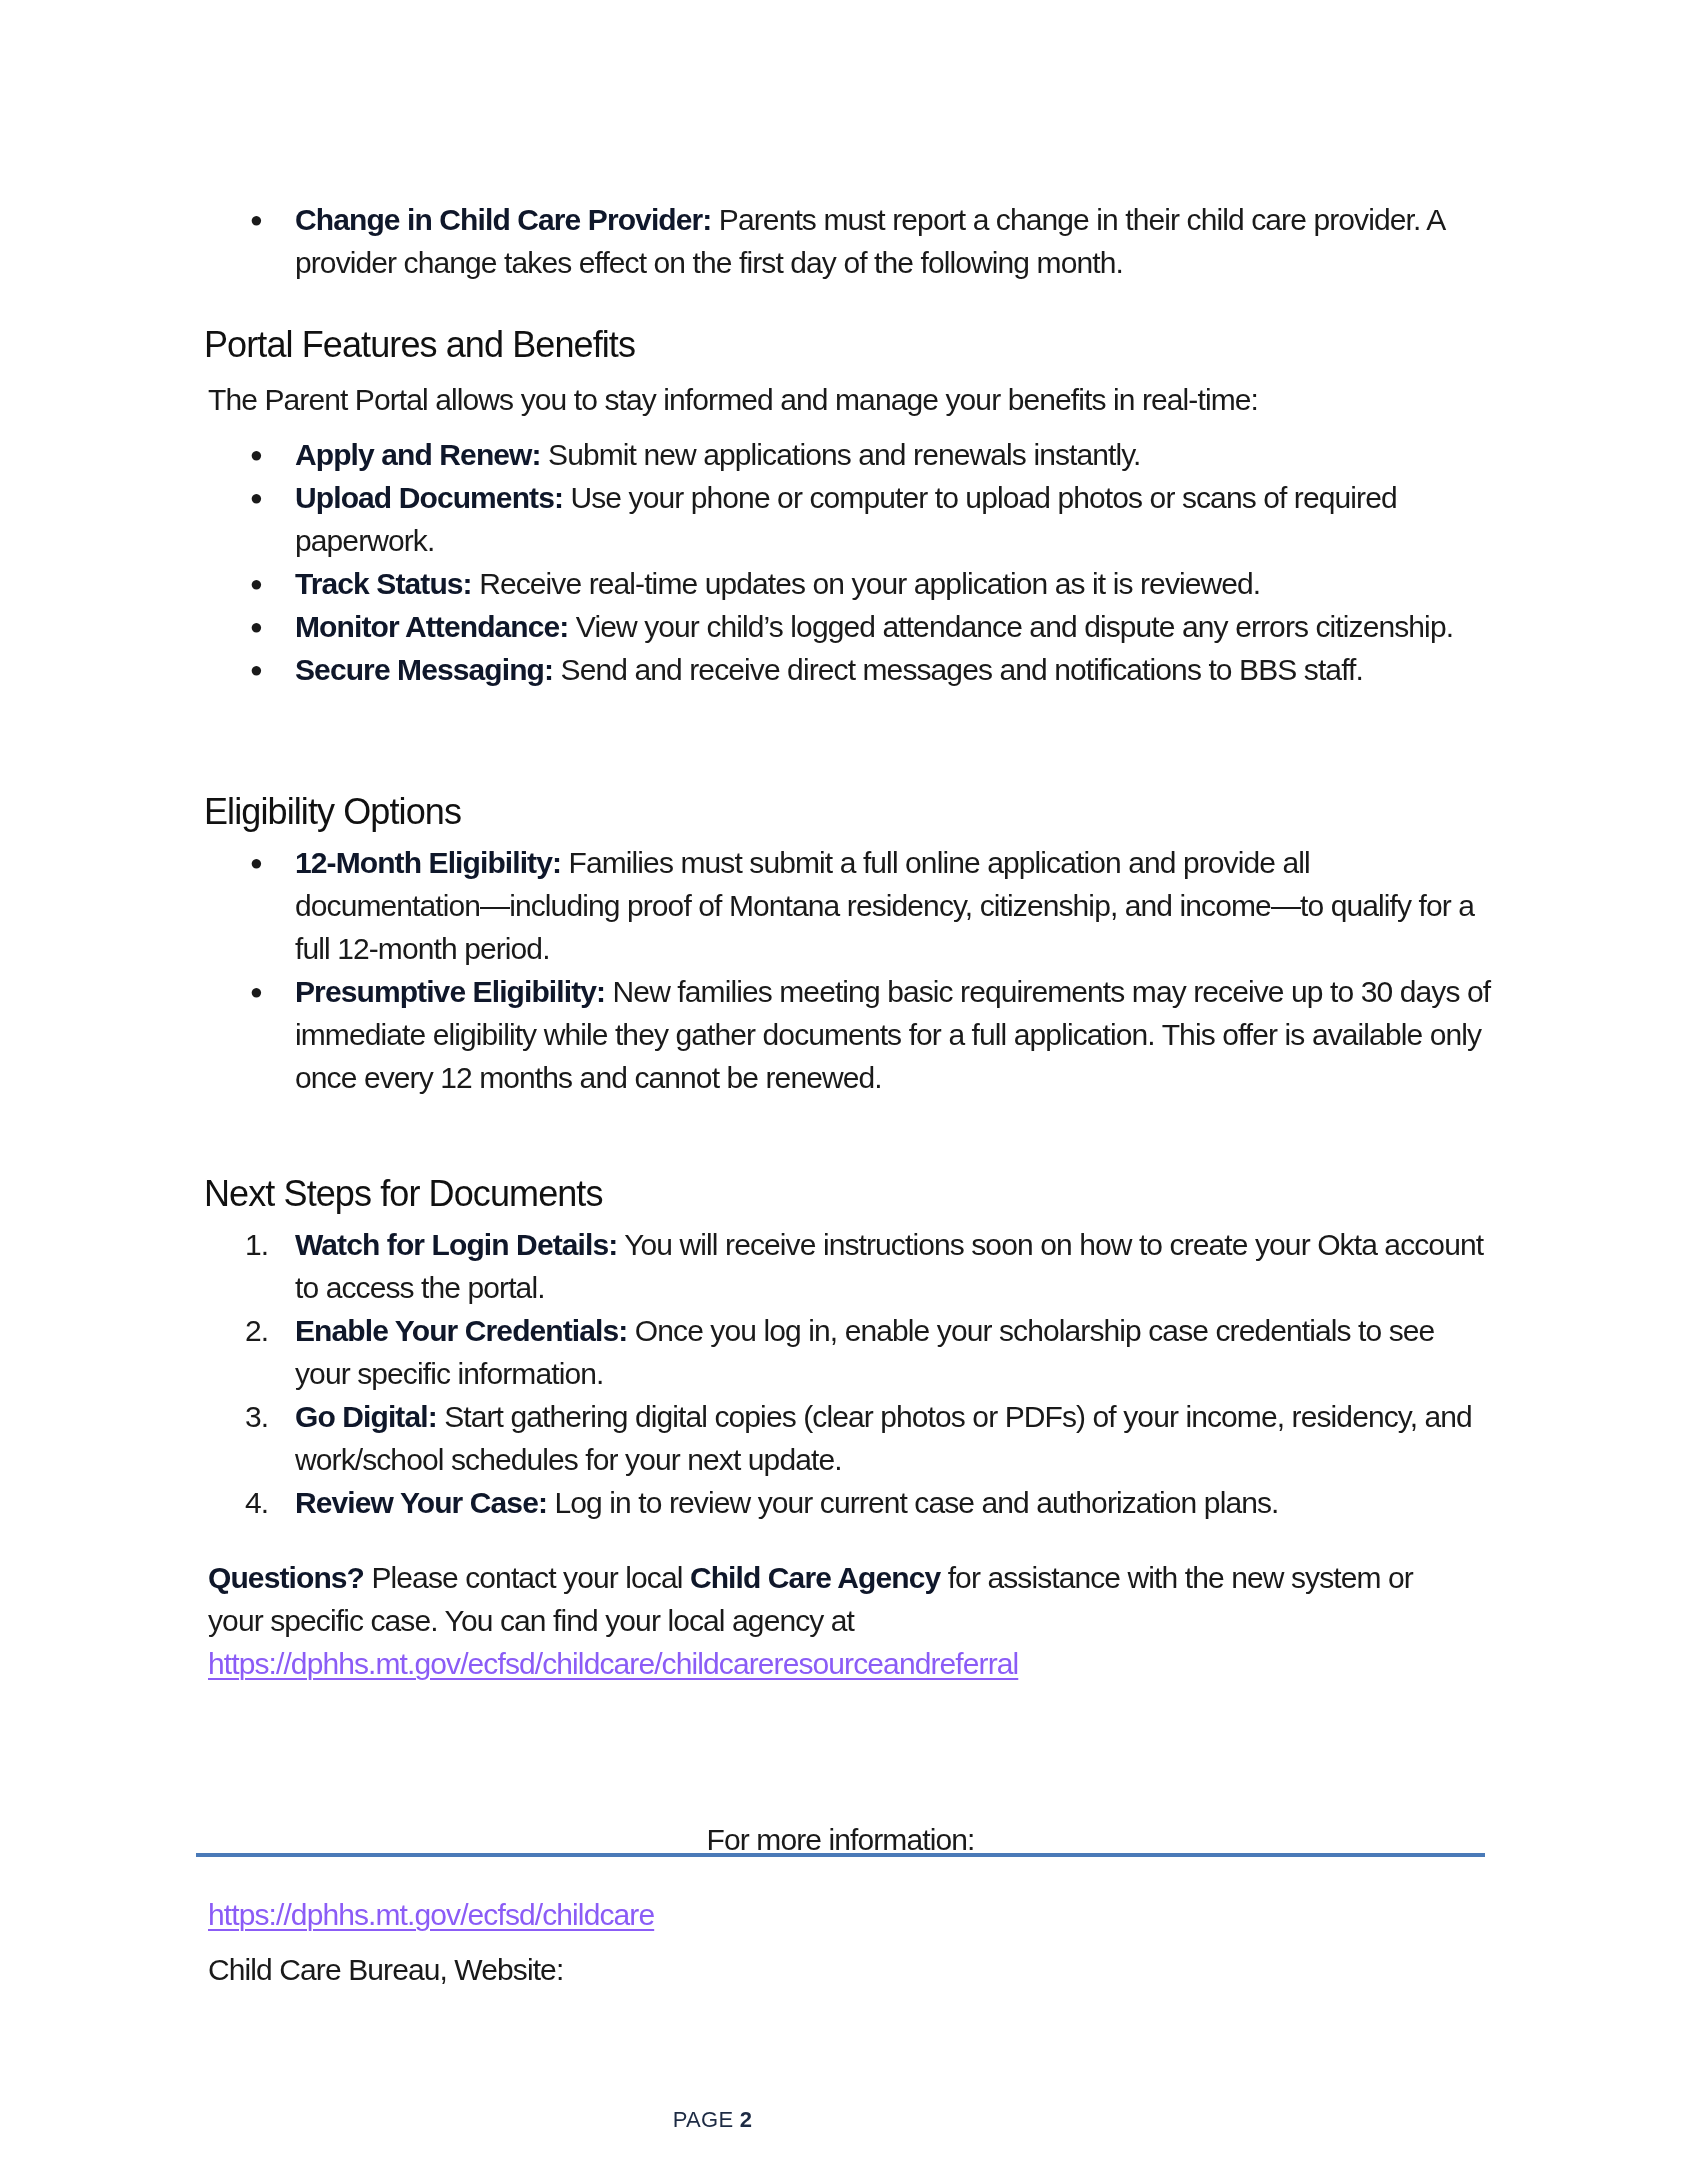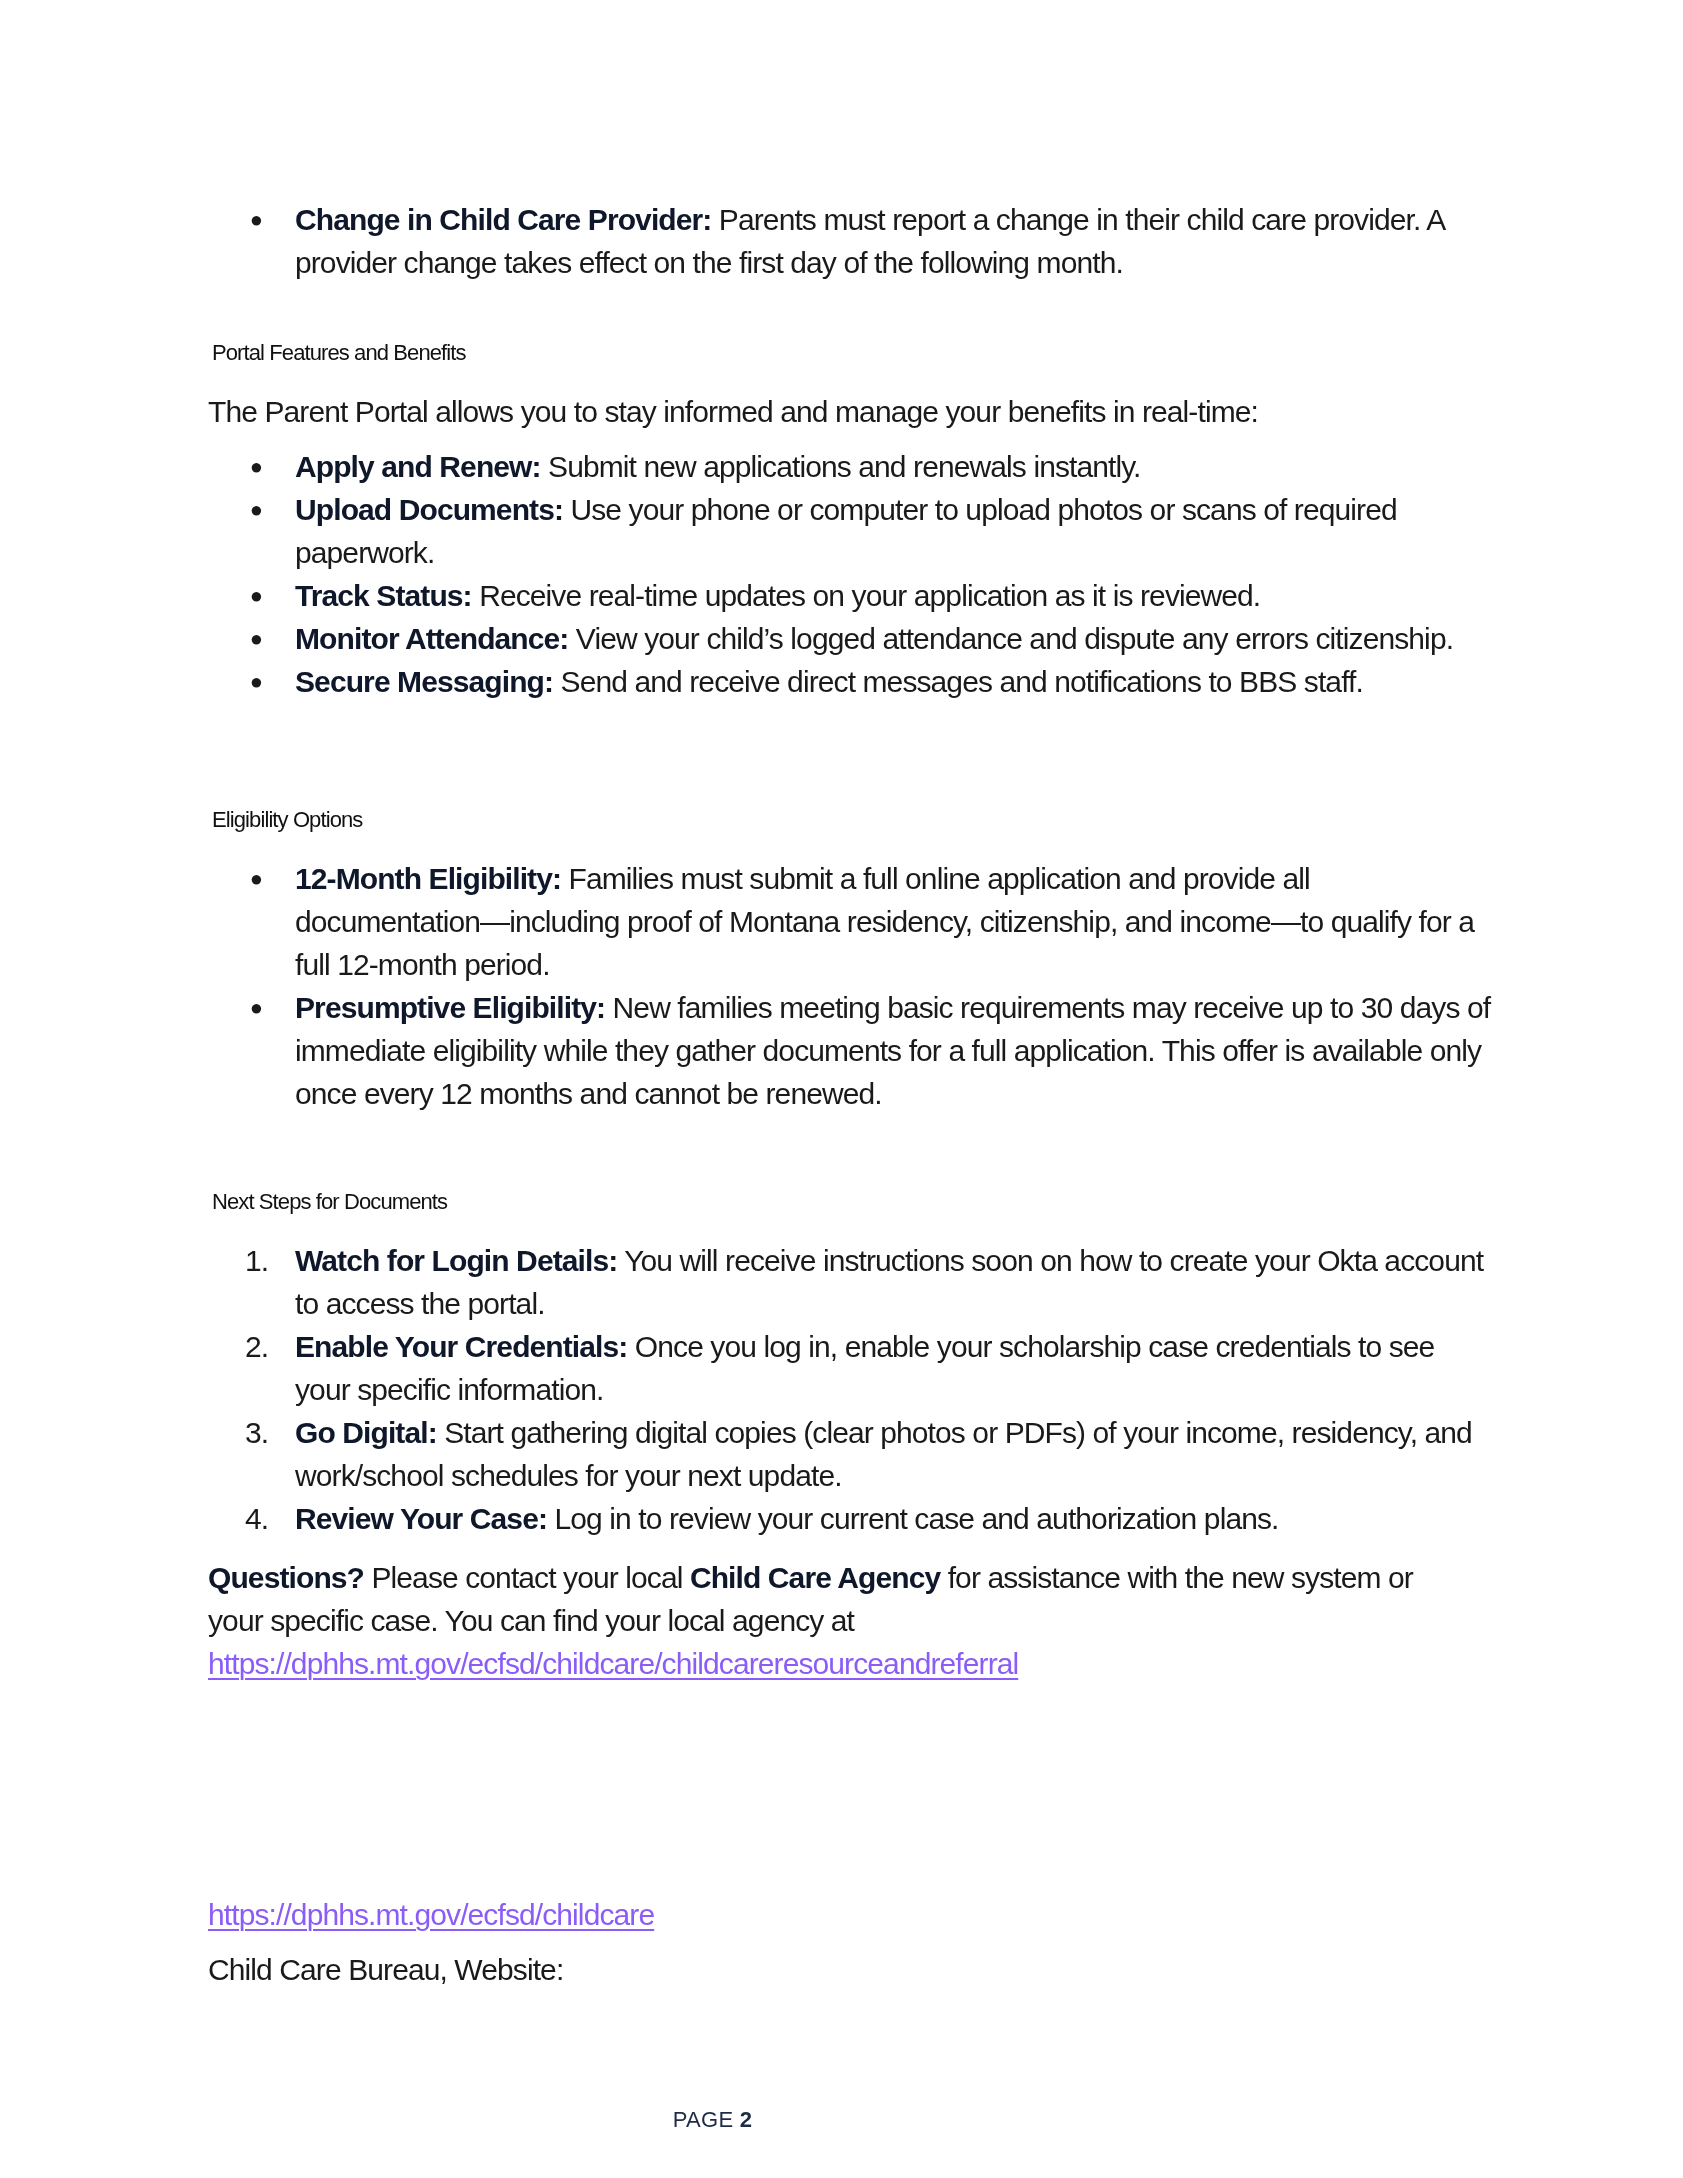--- a/index.html
+++ b/index.html
@@ -1,21 +1,21 @@
 <!DOCTYPE html>
 <html><head>
 <meta charset="utf-8">
 <style>
   html, body { margin: 0; padding: 0; background: #ffffff; }
   body { width: 1683px; height: 2178px; position: relative; overflow: hidden;
          font-family: "Liberation Sans", sans-serif; color: #1a1a1a; }
   .page { position: absolute; left: 0; top: 0; width: 1683px; height: 2178px; }
   .txt { font-size: 30px; letter-spacing: -0.9px; line-height: 43px; font-weight: 300; }
   .block { position: absolute; left: 196px; width: 1297px; }
-  .heading { font-size: 22px; letter-spacing: -0.9px; line-height: 43px; color: #111; margin: 16px; font-weight: normal; }
+  .heading { font-size: 36px; letter-spacing: -0.9px; line-height: 43px; color: #111; margin: 8px; font-weight: normal; }
   .para { margin: 12px; }
   ul, ol { margin: 0; padding: 0; list-style: none; }
   li { position: relative; padding-left: 99px; }
   .bullet { position: absolute; left: 50px; top: 0; width: 20px; text-align: center; font-size: 22px; }
   .num { position: absolute; left: 49px; top: 0; width: 30px; }
   b, .bold { font-weight: bold; color: #0f172a; }
   .link { color: #8b5cf6; text-decoration: underline; text-decoration-thickness: 2px; text-underline-offset: 4px; }
   .rule-wrap { position: absolute; left: 196px; top: 1822px; width: 1289px; height: 40px; }
   .rule { position: absolute; left: 0; right: 0; top: 31px; height: 4px; background: #4a7ab8; }
   .rule-label { position: absolute; left: 0; right: 0; top: -4px; text-align: center; }
@@ -64,20 +64,24 @@
       <li><span class="num">2.</span><b>Enable Your Credentials:</b><span> Once you log in, enable your scholarship case credentials to see your specific information.</span></li>
       <li><span class="num">3.</span><b>Go Digital:</b><span> Start gathering digital copies (clear photos or PDFs) of your income, residency, and work/school schedules for your next update.</span></li>
       <li><span class="num">4.</span><b>Review Your Case:</b><span> Log in to review your current case and authorization plans.</span></li>
     </ol>
   </div>
 
   <div class="block txt" style="top:1544px; width:1247px;">
     <p class="para"><b>Questions?</b><span> Please contact your local </span><b>Child Care Agency</b><span> for assistance with the new system or your specific case. You can find your local agency at </span><a class="link">https://dphhs.mt.gov/ecfsd/childcare/childcareresourceandreferral</a></p>
   </div>
 
+  <div class="rule-wrap txt">
+    <div class="rule"></div>
+    <div class="rule-label">For more information:</div>
+  </div>
 
   <div class="block txt" style="top:1881px;">
     <p class="para"><a class="link">https://dphhs.mt.gov/ecfsd/childcare</a></p>
     <p class="para" style="font-weight:normal;">Child Care Bureau, Website:</p>
   </div>
 
   <div class="footer">
     <span>PAGE</span>
     <b>2</b>
   </div>

